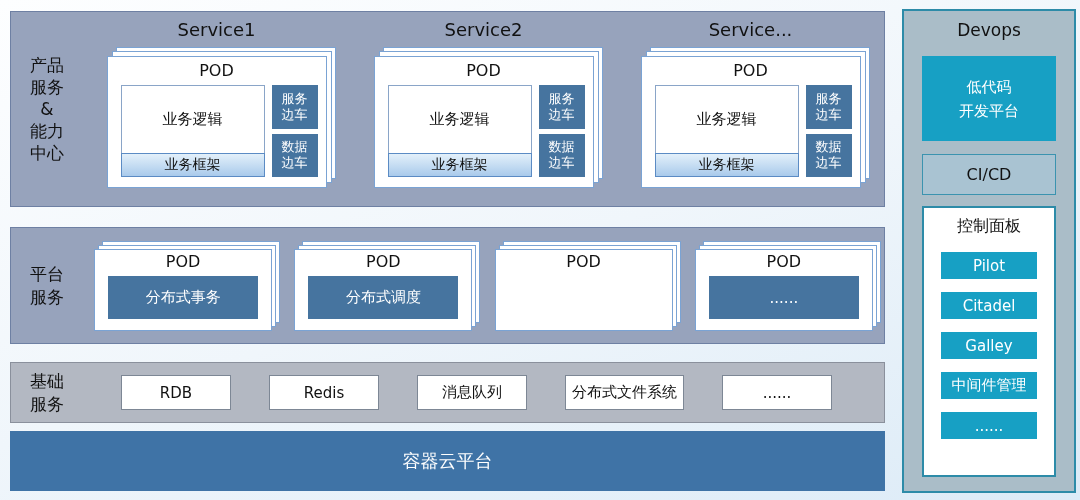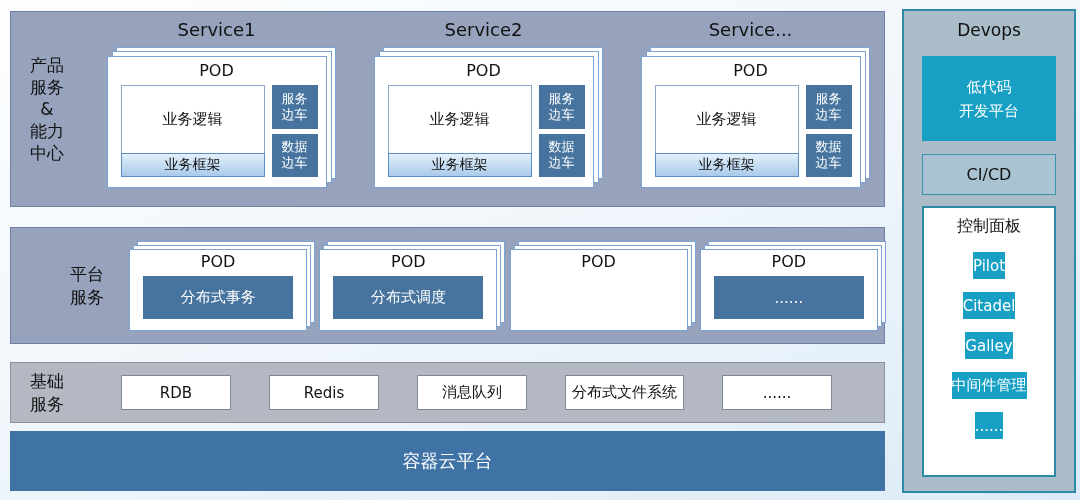--- a/index.html
+++ b/index.html
@@ -11,21 +11,21 @@
     font-family: "DejaVu Sans", "Liberation Sans", sans-serif;
     color: #111;
     overflow: hidden;
   }
   .section {
     position: absolute; left: 10px; width: 875px;
     background: #97a3bc; border: 1px solid #6e80a3;
     display: flex;
   }
   .section.top    { top: 11px;  height: 196px; }
-  .section.middle { top: 227px; height: 117px; padding-left: 40px; }
+  .section.middle { top: 227px; height: 117px; }
   .section.basic  { top: 362px; height: 61px; background: #b3b8c2; border-color: #8a909c; }
 
   .side-label {
     width: 72px; display: flex; align-items: center; justify-content: center;
     text-align: center; white-space: pre-line; font-size: 17px; line-height: 1.3;
   }
 
   
   .services-row { flex: 1; display: flex; }
   .service-group { flex: 1; display: flex; flex-direction: column; align-items: center; padding-top: 7px; }
@@ -99,21 +99,21 @@
     margin-top: 16px; height: 85px; background: #17a0c4; color: #fff;
     display: flex; align-items: center; justify-content: center;
     text-align: center; white-space: pre-line; font-size: 15px; line-height: 1.6;
   }
   .cicd {
     margin-top: 13px; height: 41px; background: #a9c3d2; border: 1px solid #3b93af;
     display: flex; align-items: center; justify-content: center; font-size: 16px;
   }
   .control-panel {
     margin-top: 11px; flex: 1; background: #fff; border: 2px solid #2d8ba8;
-    padding: 8px 17px 12px; display: flex; flex-direction: column; align-items: center;
+    padding: 8px 17px 12px; display: flex; flex-direction: column;
   }
   .cp-title { text-align: center; font-size: 16px; margin-bottom: 2px; }
   .cp-btn {
     height: 27px; margin-top: 13px; background: #17a0c4; color: #fff;
     display: flex; align-items: center; justify-content: center; font-size: 15px;
   }
 </style>
 </head>
 <body>
 

